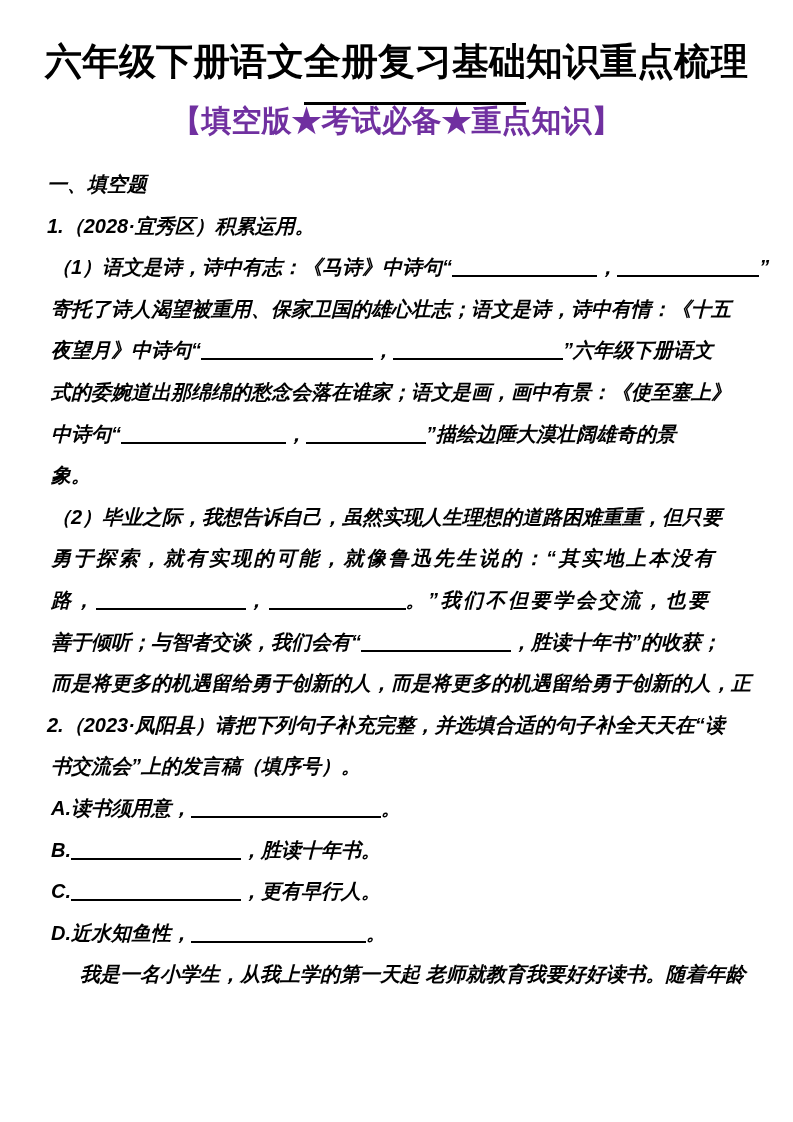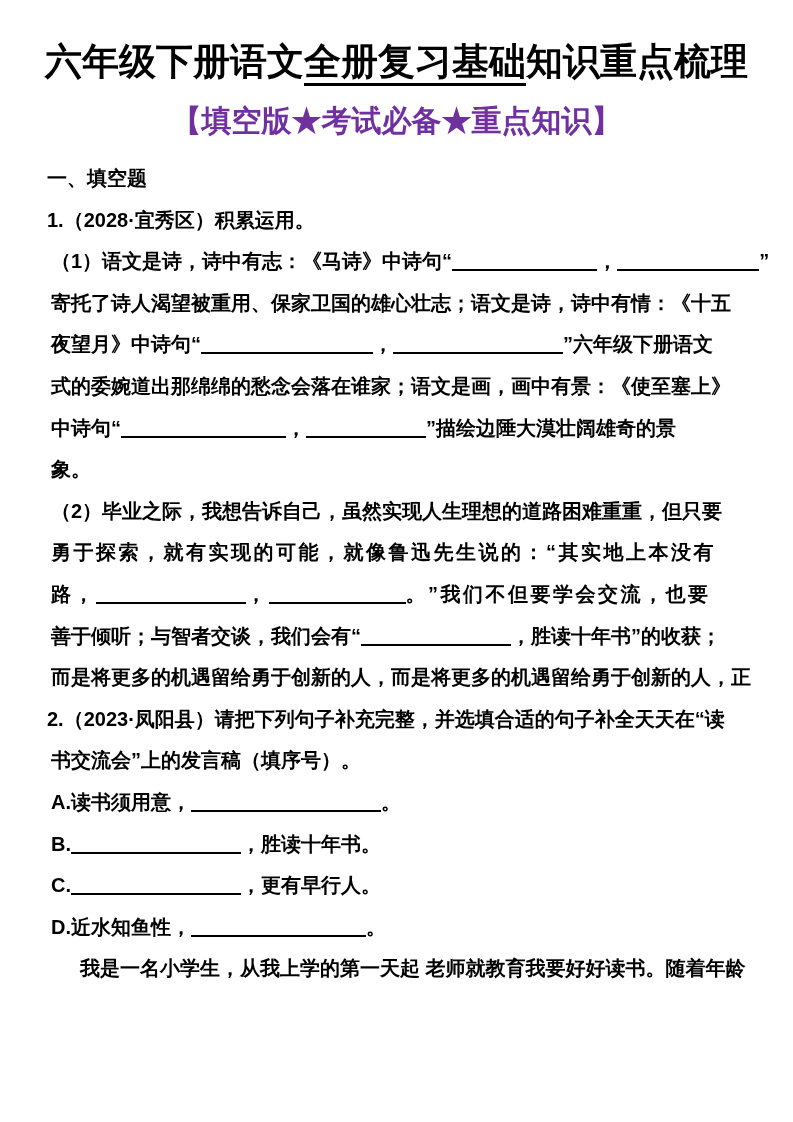--- a/index.html
+++ b/index.html
@@ -16,34 +16,34 @@
     position: absolute;
     top: 36px; left: 0; width: 100%;
     text-align: center;
     font-size: 37px;
     font-weight: 800;
     line-height: 52px;
     white-space: nowrap;
   }
   .title .u {
     border-bottom: 3px solid #000;
-    padding-bottom: 1px;
+    padding-bottom: 20px;
   }
   .subtitle {
     position: absolute;
     top: 100px; left: 0; width: 100%;
     text-align: center;
     font-size: 30px;
     font-weight: 700;
     line-height: 42px;
     white-space: nowrap;
   }
   .body-lines {
     position: absolute;
-    top: 158px; left: 0; width: 100%;
+    top: 164px; left: 0; width: 100%; font-style: italic;
   }
   .line {
     height: 41.6px;
     line-height: 41.6px;
     font-size: 20px;
     font-weight: 700;
     white-space: nowrap;
   }
   .indent-0 { margin-left: 47px; }
   .indent-1 { margin-left: 51px; }

